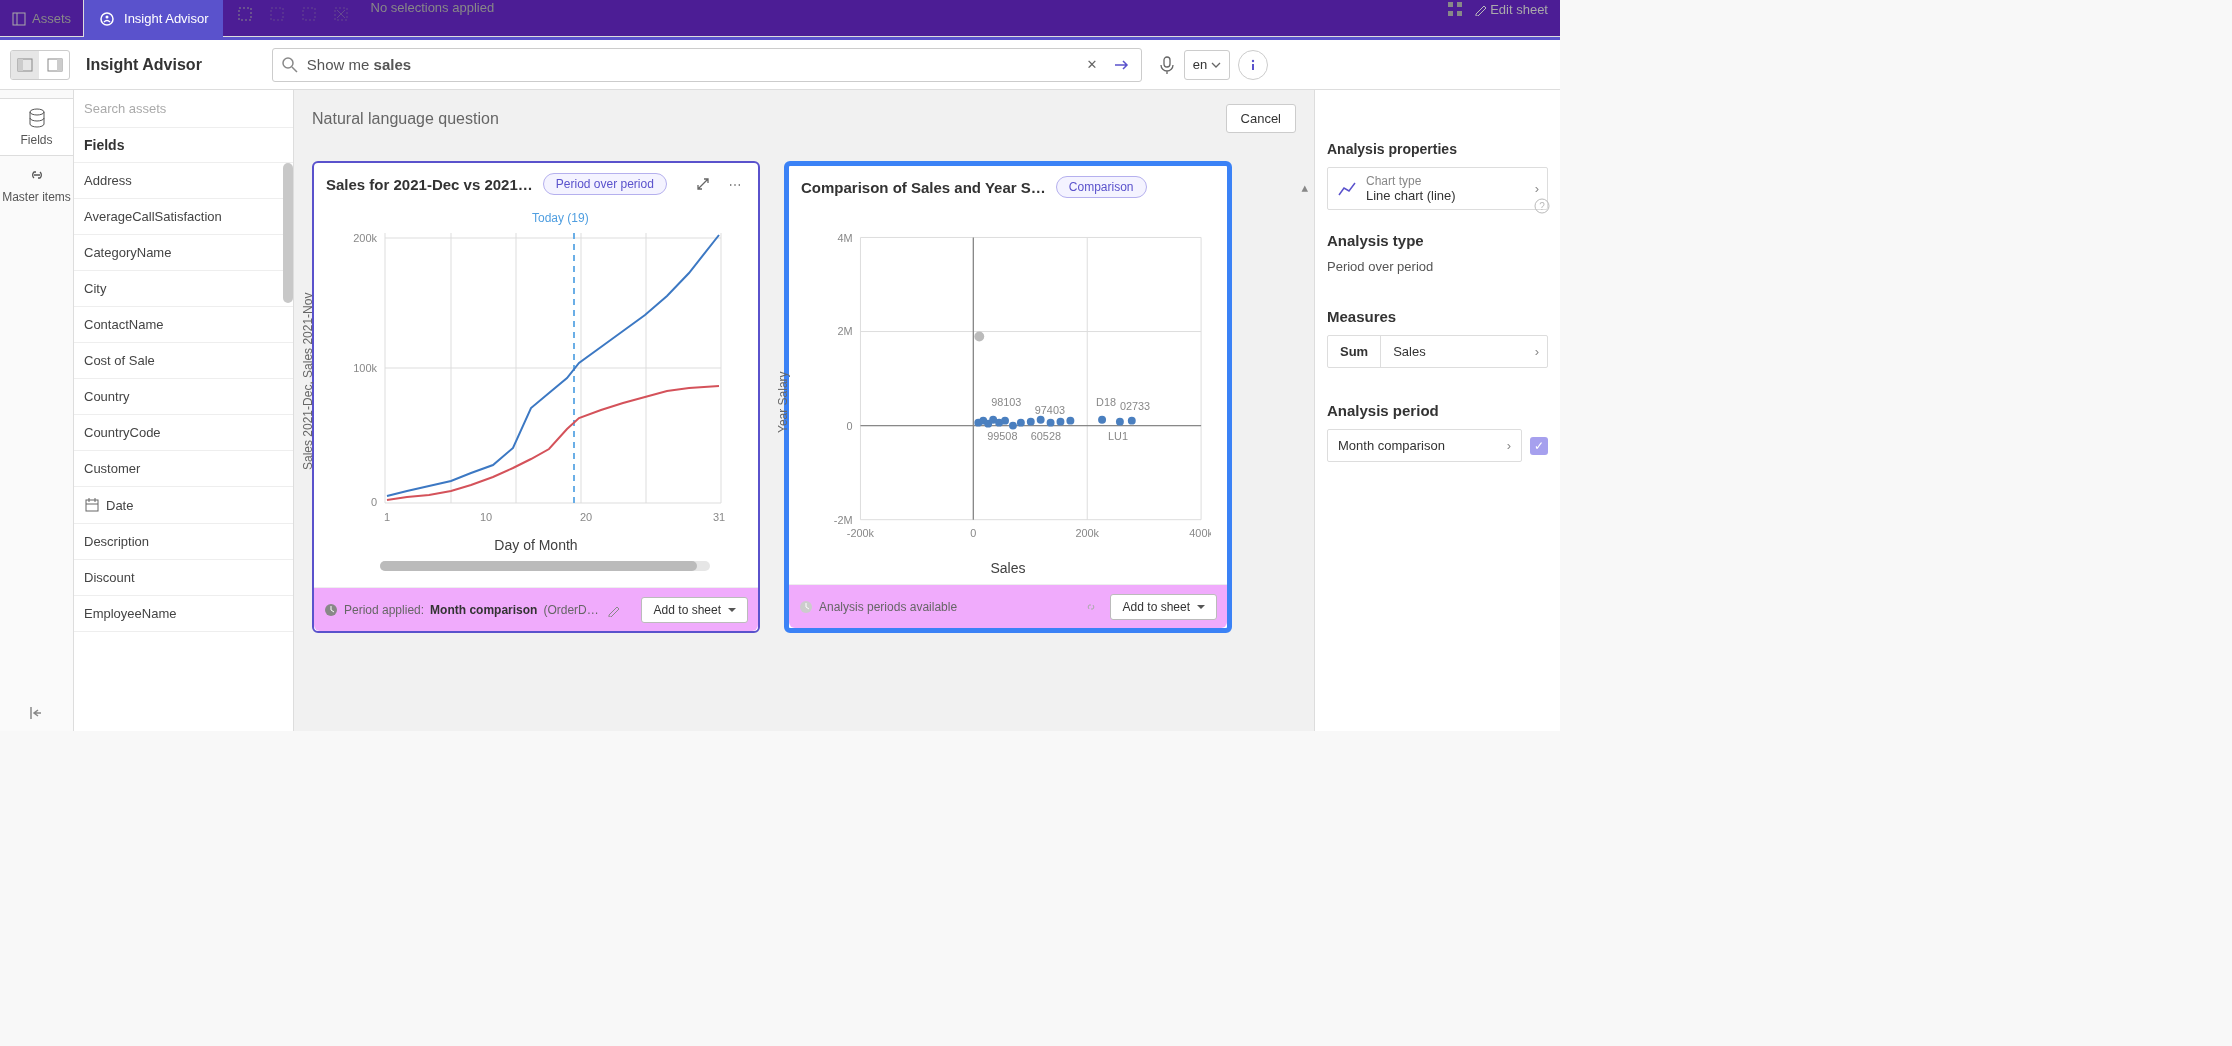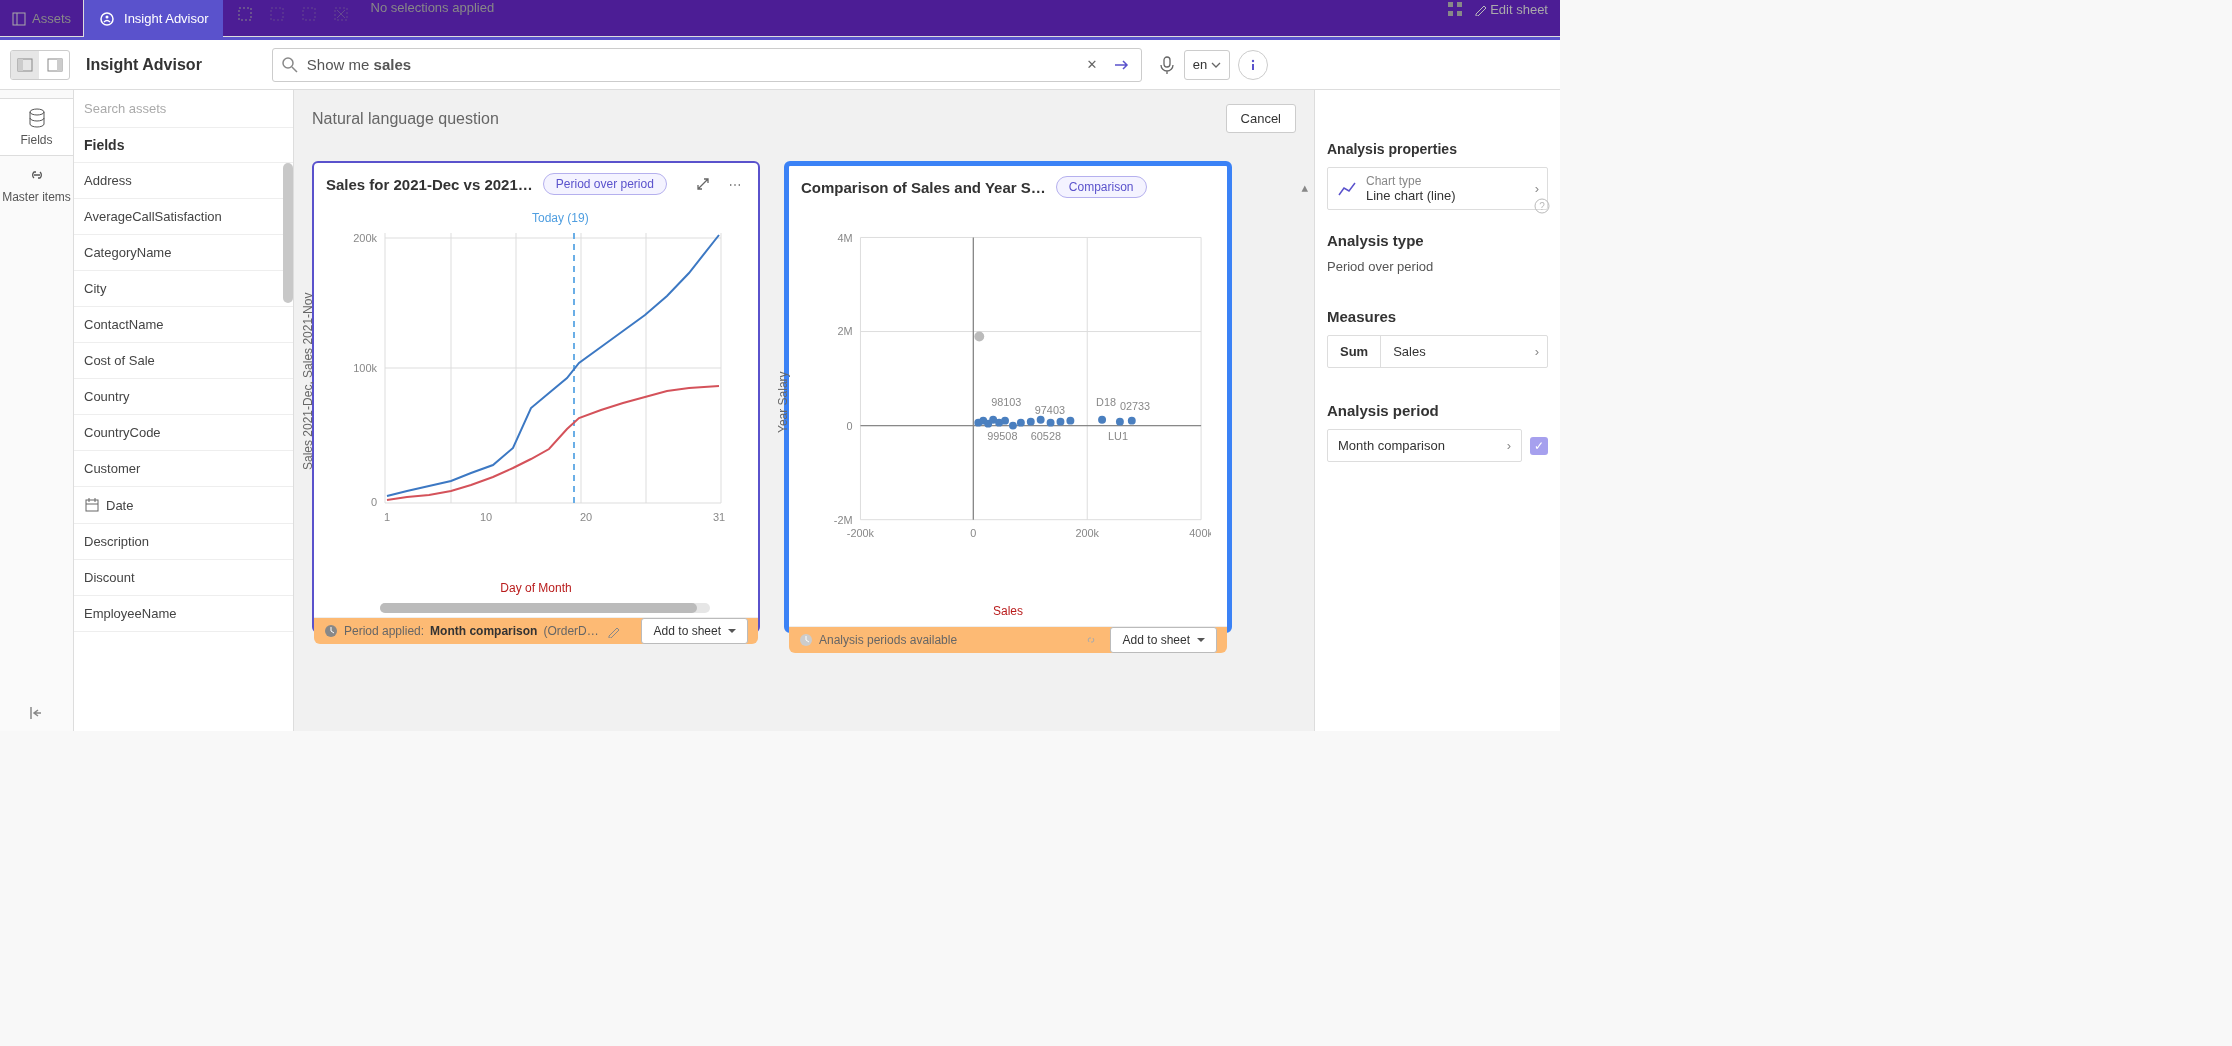--- a/index.html
+++ b/index.html
@@ -59,27 +59,27 @@
 .cards { flex: 1; padding: 18px 18px; display: flex; gap: 24px; overflow: hidden; }
 .card { width: 448px; height: 472px; background: #fff; border: 5px solid #3b82f6; border-radius: 6px; display: flex; flex-direction: column; position: relative; }
 .card.selected { border: 2px solid #5a52cc; }
 .card .card-head { padding: 10px 12px 8px; display: flex; align-items: center; gap: 10px; }
 .card .card-title { font-size: 15px; font-weight: 600; color: #333; flex-shrink: 1; white-space: nowrap; overflow: hidden; text-overflow: ellipsis; max-width: 210px; }
 .card .badge { border: 1px solid #b5b0ee; background: #f4f3ff; color: #5a52cc; border-radius: 14px; padding: 3px 12px; font-size: 12px; white-space: nowrap; }
 .card .card-head .headspacer { flex: 1; }
 .card .headicon { width: 22px; height: 22px; display: flex; align-items: center; justify-content: center; color: #666; cursor: pointer; }
 
 .card .chart-body { flex: 1; position: relative; padding: 10px 16px 4px 16px; }
-.card .card-foot { height: 44px; border-top: 1px solid #eee; background: #fdba74; display: flex; align-items: center; padding: 0 10px; gap: 8px; font-size: 12px; color: #666; border-radius: 0 0 6px 6px; }
+.card .card-foot { height: 44px; border-top: 1px solid #eee; background: #f0abfc; display: flex; align-items: center; padding: 0 10px; gap: 8px; font-size: 12px; color: #666; border-radius: 0 0 6px 6px; }
 .card .card-foot .footlabel { display: flex; align-items: center; gap: 6px; }
 .card .card-foot .footlabel .fval { font-weight: 600; color: #333; }
 .card .card-foot .add-btn { margin-left: auto; display: flex; align-items: center; gap: 6px; border: 1px solid #bbb; border-radius: 3px; background: #fff; padding: 5px 10px 5px 12px; cursor: pointer; font-size: 12px; color: #333; }
 
 .yaxis-label-v { position: absolute; left: -6px; top: 50%; transform: rotate(-90deg) translateX(0); transform-origin: left center; font-size: 12px; color: #666; white-space: nowrap; }
-.xaxis-label { text-align: center; font-size: 12px; color: #b91c1c; padding: 4px 0; margin-top: 44px; }
+.xaxis-label { text-align: center; font-size: 14px; color: #404040; padding: 4px 0; }
 .today-label { position: absolute; top: 8px; color: #4f9ee0; font-size: 12px; }
 .hscroll { height: 10px; background: #e6e6e6; margin: 4px 32px 0 50px; border-radius: 5px; position: relative; }
 .hscroll .hthumb { position: absolute; left: 0; top: 0; height: 10px; background: #bbb; border-radius: 5px; width: 96%; }
 
 .rightpanel { width: 246px; background: #fff; border-left: 1px solid #ddd; padding: 12px 12px; display: flex; flex-direction: column; gap: 10px; position: relative; }
 .rightpanel .rphead { font-size: 14px; font-weight: 600; margin-top: 39px; }
 .rightpanel .rprow { border: 1px solid #ddd; display: flex; align-items: center; padding: 6px 8px; gap: 8px; cursor: pointer; border-radius: 2px; font-size: 13px; }
 .rightpanel .rprow .rlabel { color: #888; font-size: 12px; }
 .rightpanel .rprow .rval { font-size: 13px; }
 .rightpanel .rprow .chev { margin-left: auto; color: #888; }

